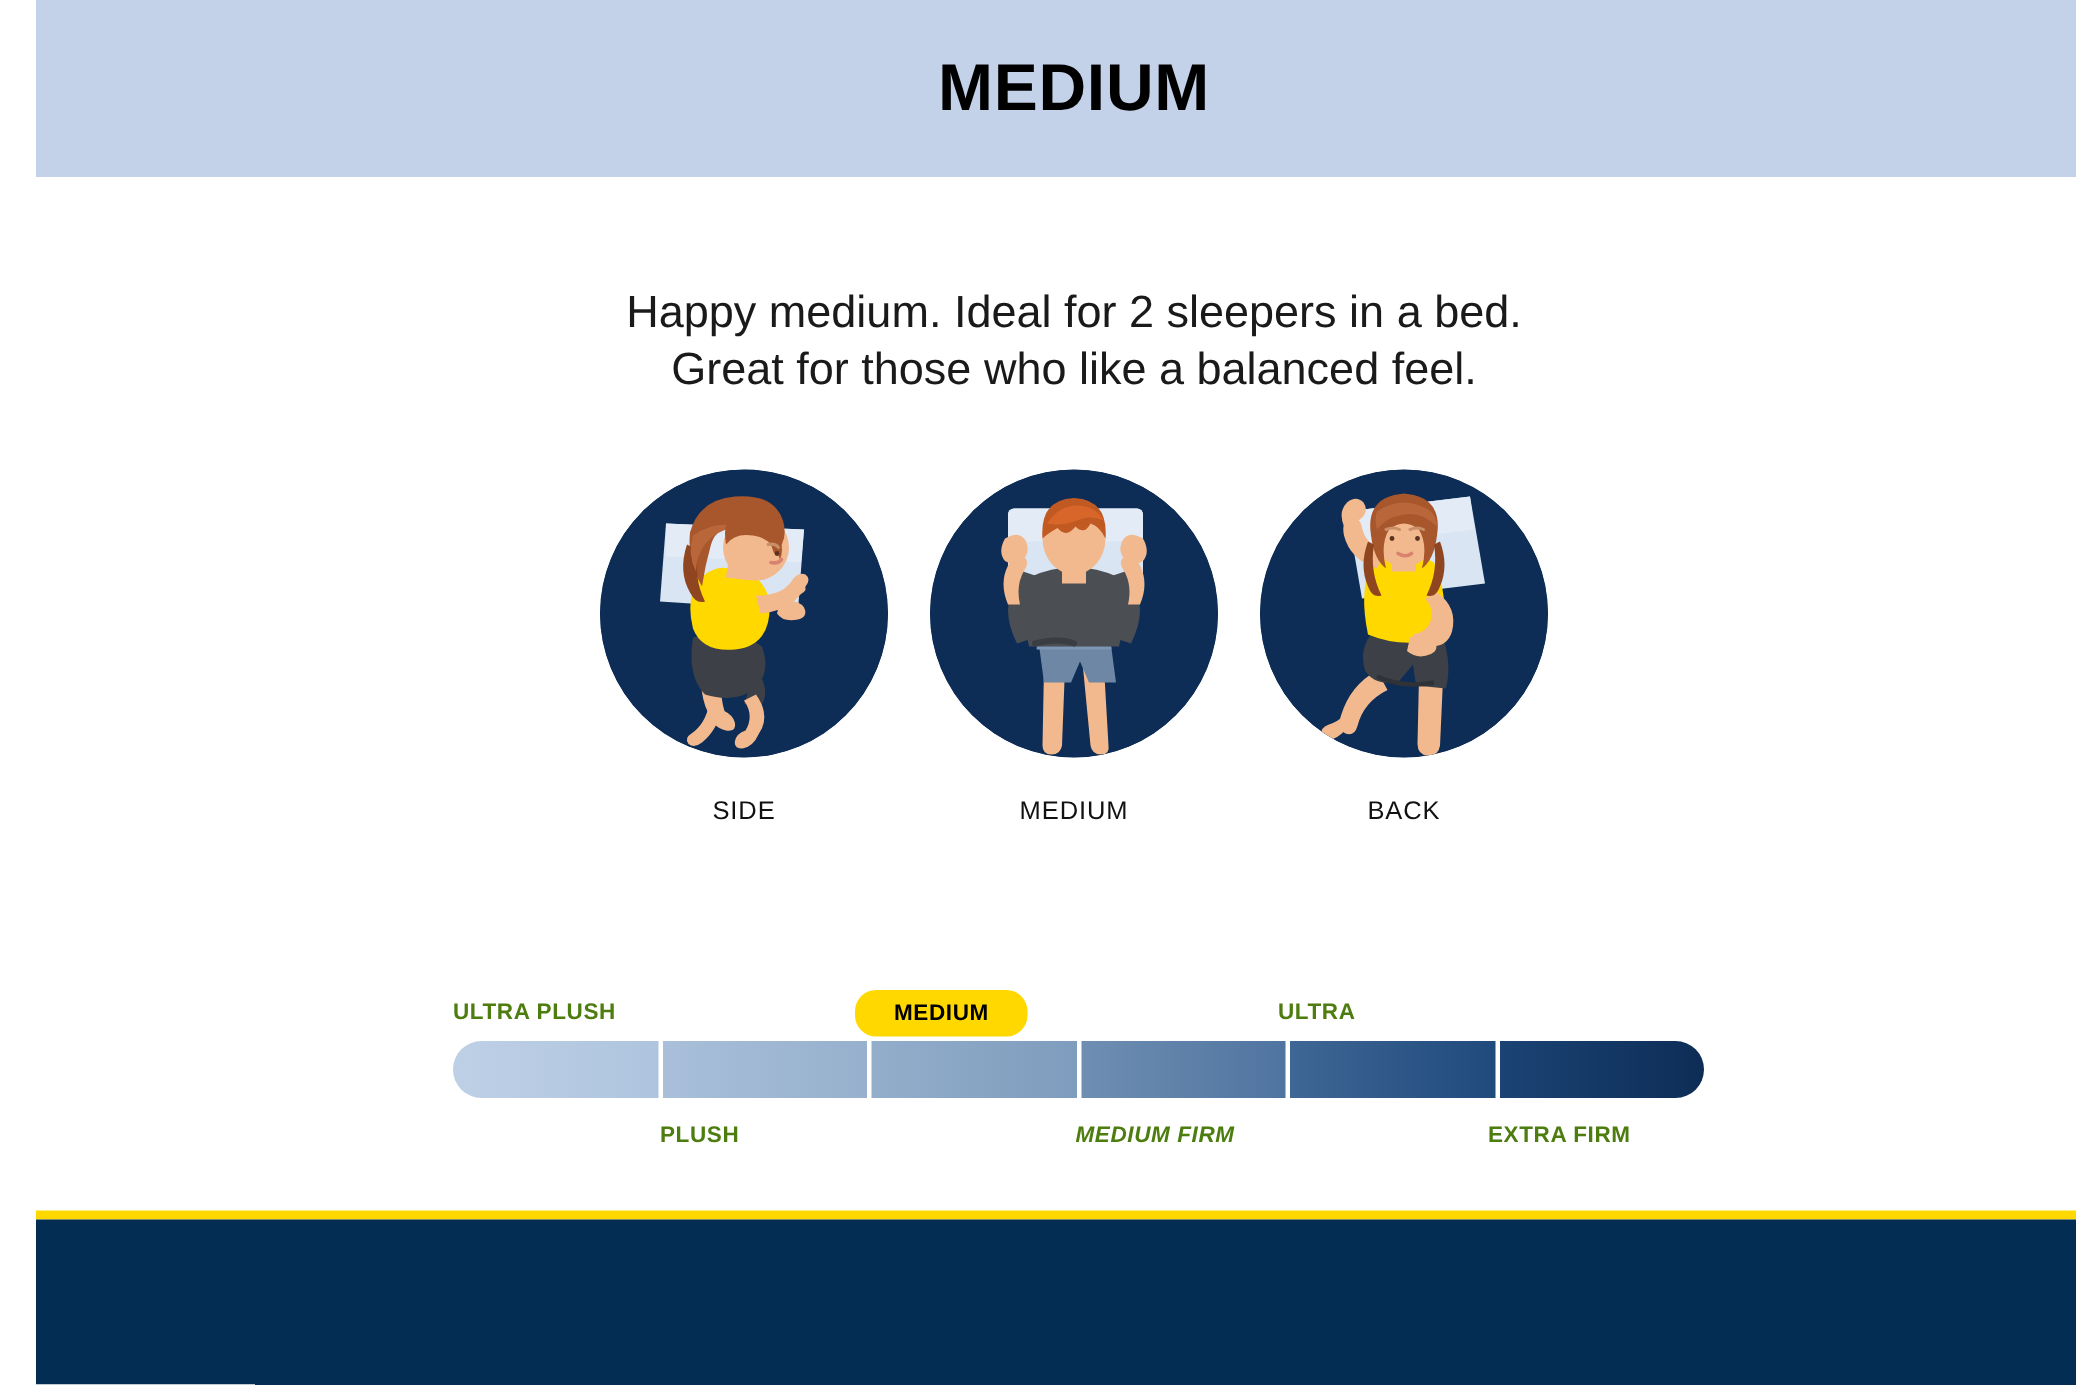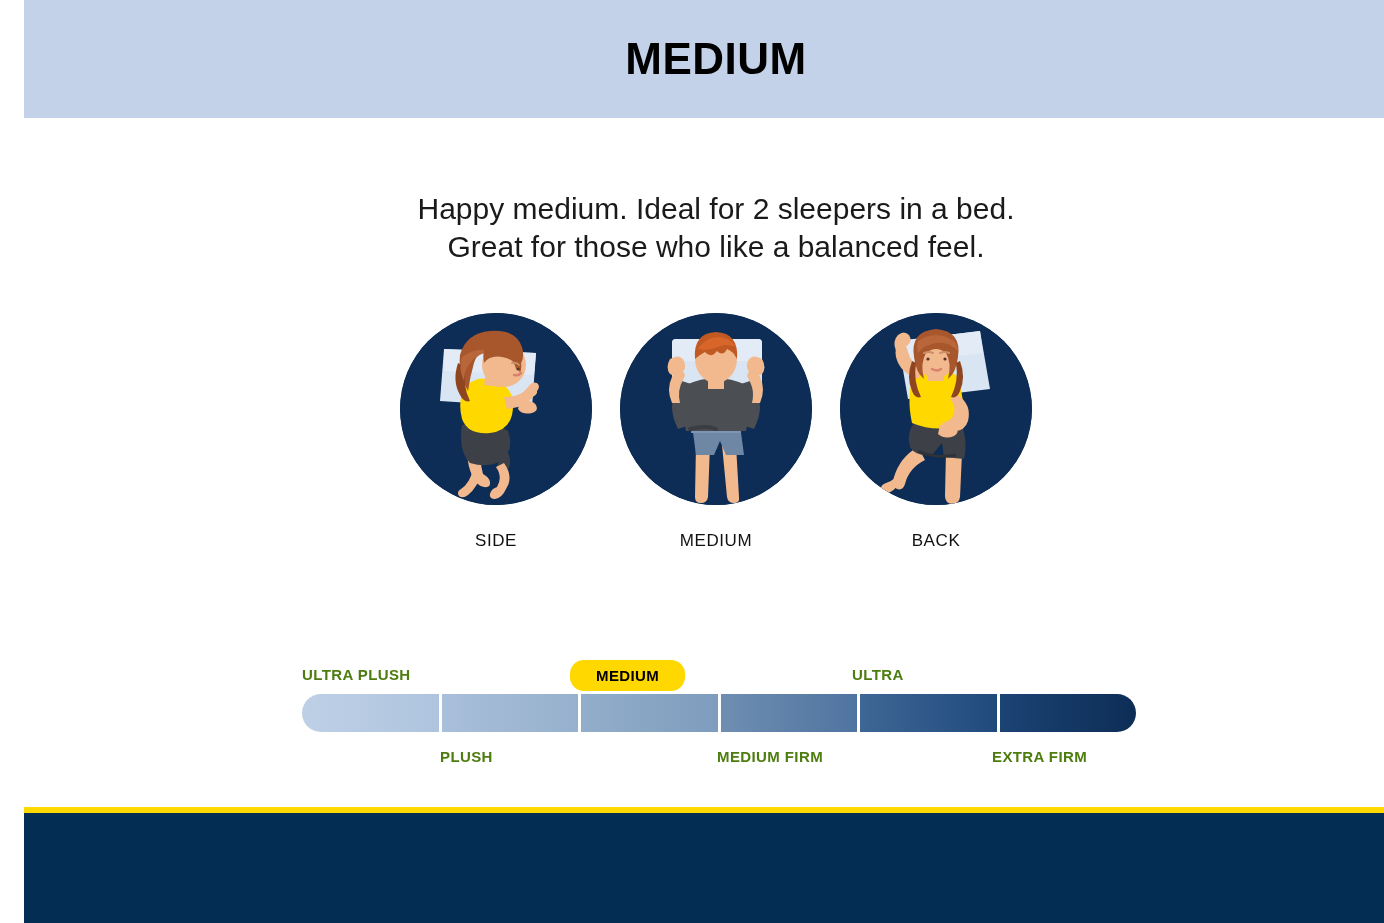--- a/index.html
+++ b/index.html
@@ -243,21 +243,21 @@
       <div class="seg" style="background:linear-gradient(90deg,#bed0e6,#aec4de);"></div>
       <div class="seg" style="background:linear-gradient(90deg,#a9bfda,#96b0cd);"></div>
       <div class="seg" style="background:linear-gradient(90deg,#93aecb,#7e9cbd);"></div>
       <div class="seg" style="background:linear-gradient(90deg,#6f8eb2,#4f74a0);"></div>
       <div class="seg" style="background:linear-gradient(90deg,#3f6795,#1f4a7c);"></div>
       <div class="seg" style="background:linear-gradient(90deg,#1b4374,#0d2d56);"></div>
     </div>
 
     <div class="scale-labels-bottom">
       <span class="tick-label" style="left:138px;">PLUSH</span>
-      <span class="tick-label" style="left:415px;">MEDIUM FIRM</span>
+      <span class="tick-label" style="left:415px;font-style:italic;">MEDIUM FIRM</span>
       <span class="tick-label" style="left:690px;text-align:right;">EXTRA FIRM</span>
     </div>
   </div>
 
   <div class="footer-stripe"></div>
   <div class="footer-bar"></div>
 
 
 </div>
 

